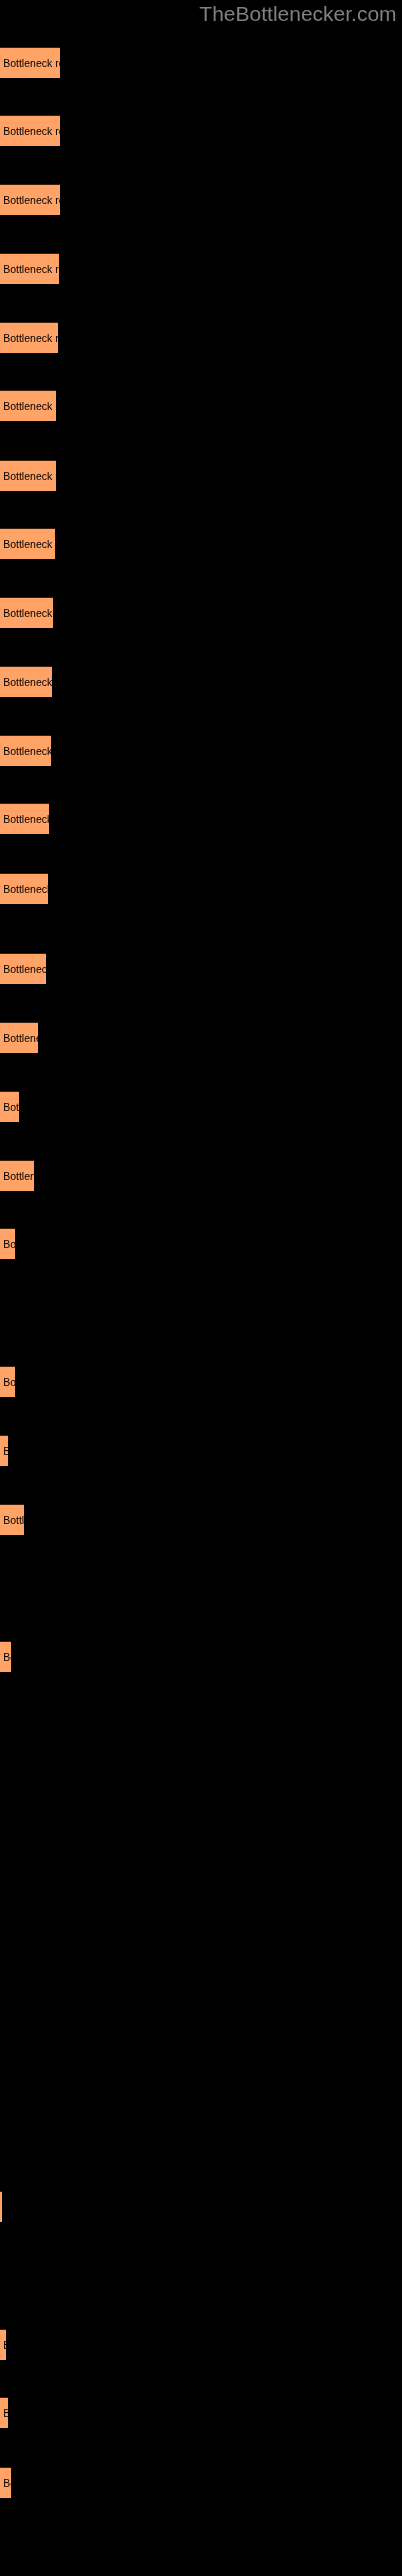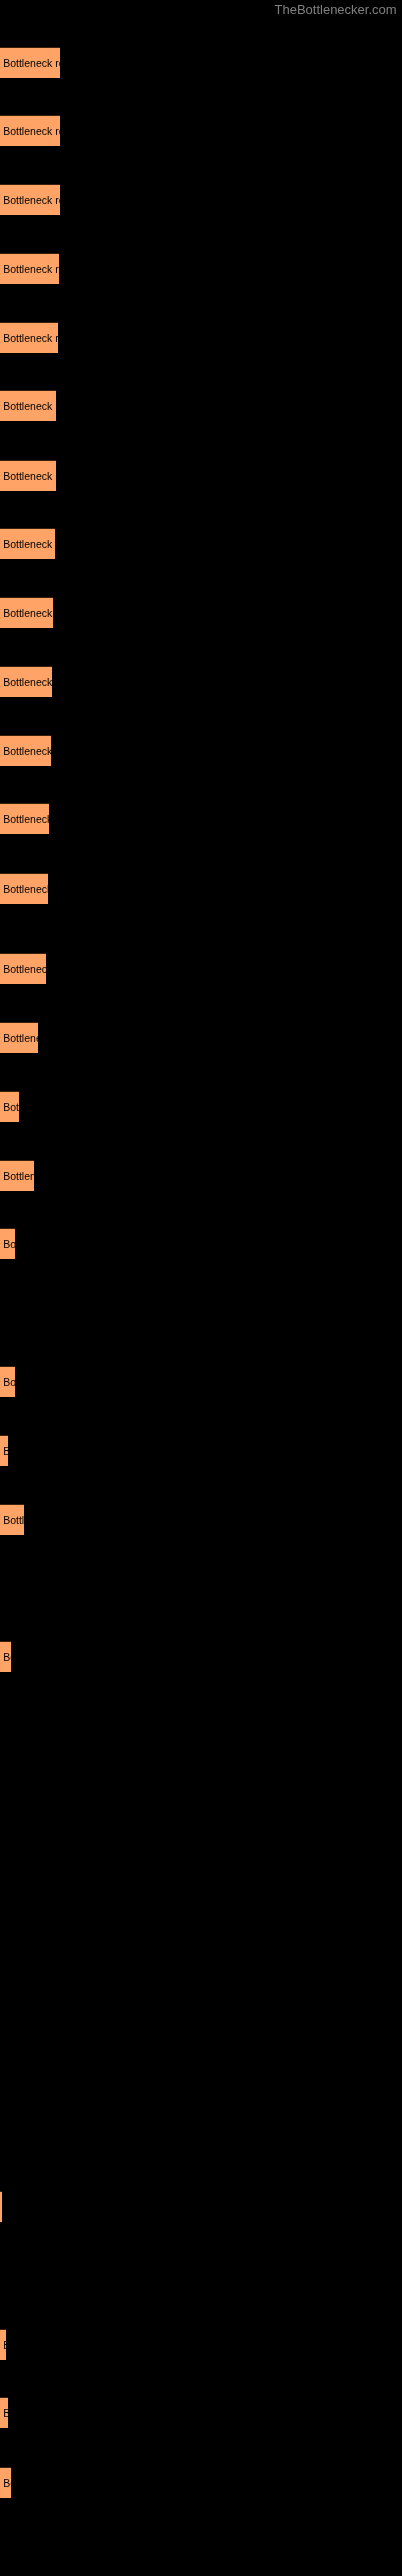--- a/index.html
+++ b/index.html
@@ -13,21 +13,21 @@
     position: relative;
     overflow: hidden;
     font-family: "Liberation Sans", sans-serif;
   }
 
   .site-title {
     position: absolute;
     top: 1.6px;
     right: 6.4px;
     color: #808080;
-    font-size: 13px;
+    font-size: 21px;
     font-family: "Liberation Sans", sans-serif;
     letter-spacing: 0px;
     white-space: nowrap;
     text-align: right;
   }
 
   .plot {
     position: absolute;
     left: 0;
     top: 0;

